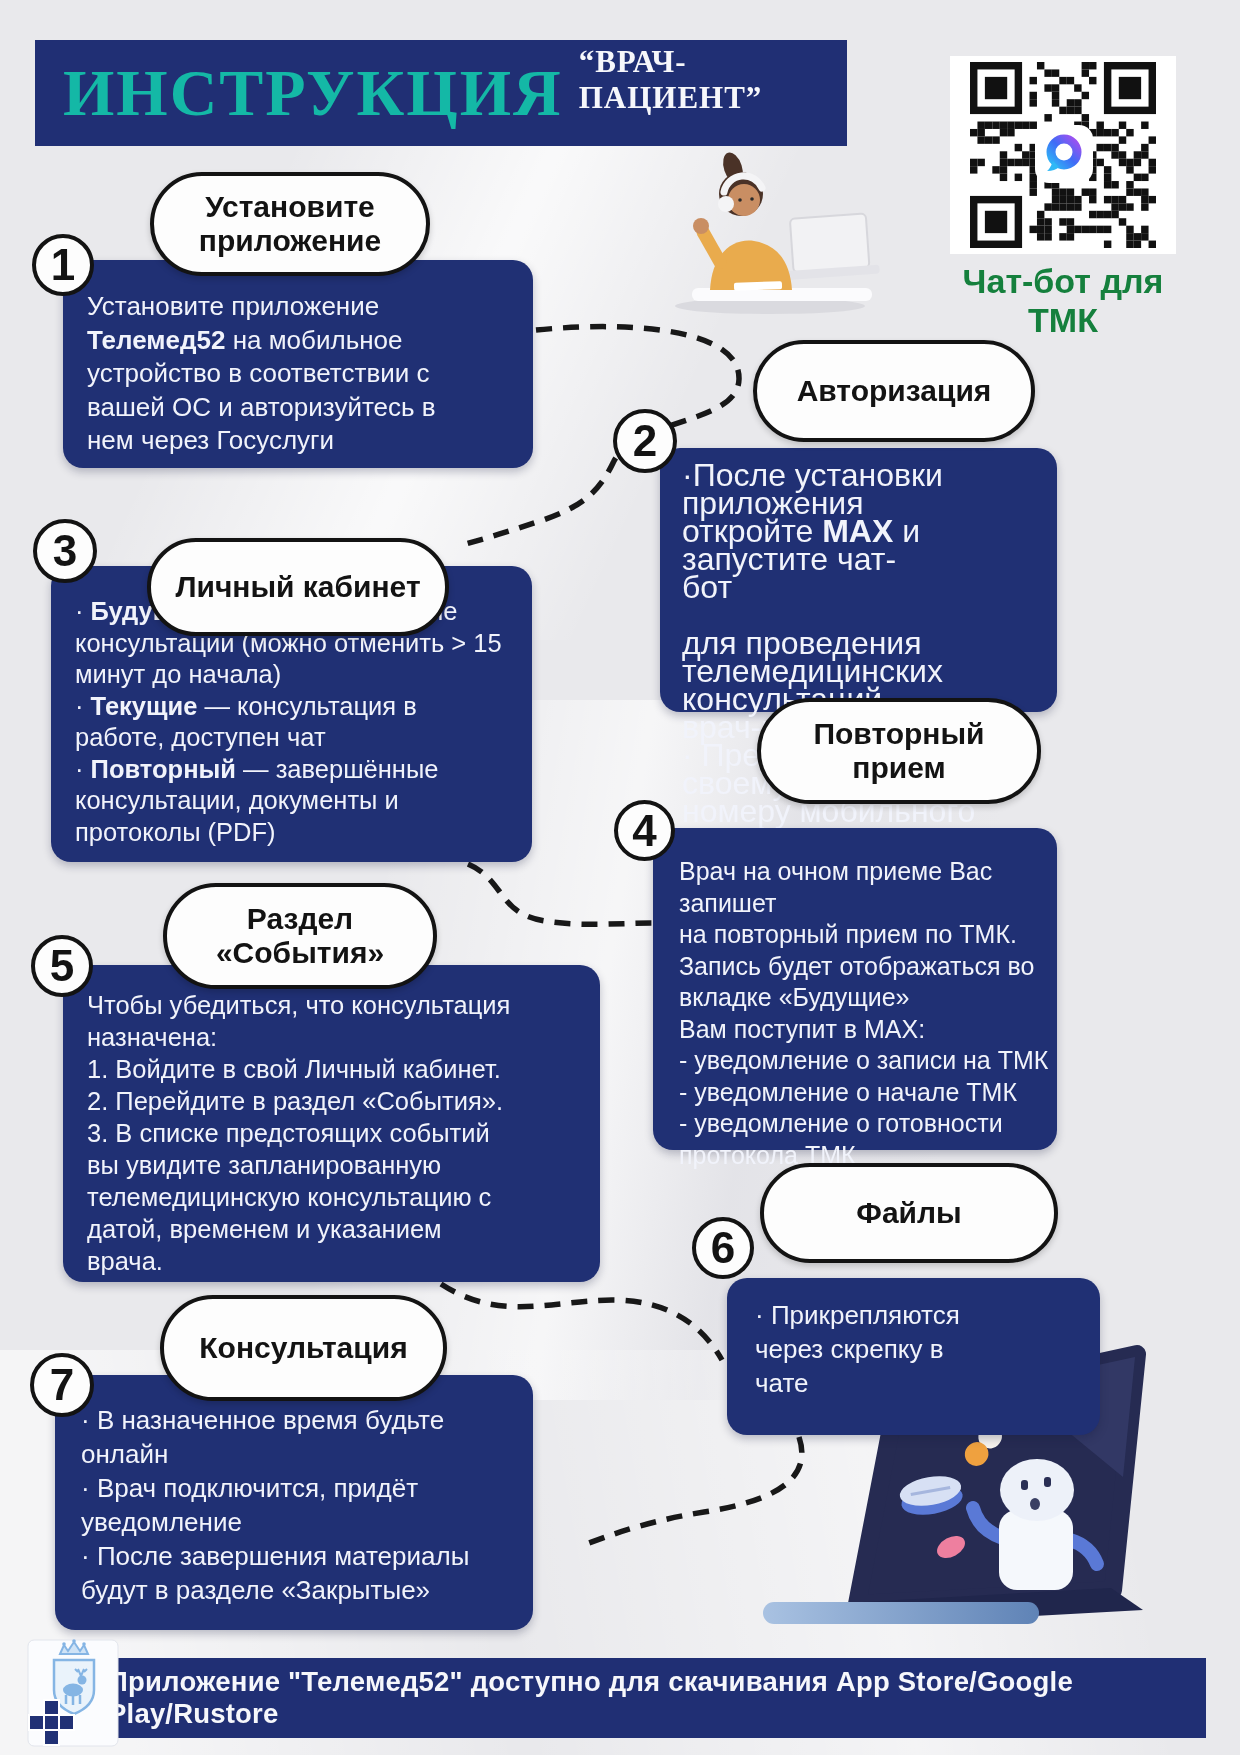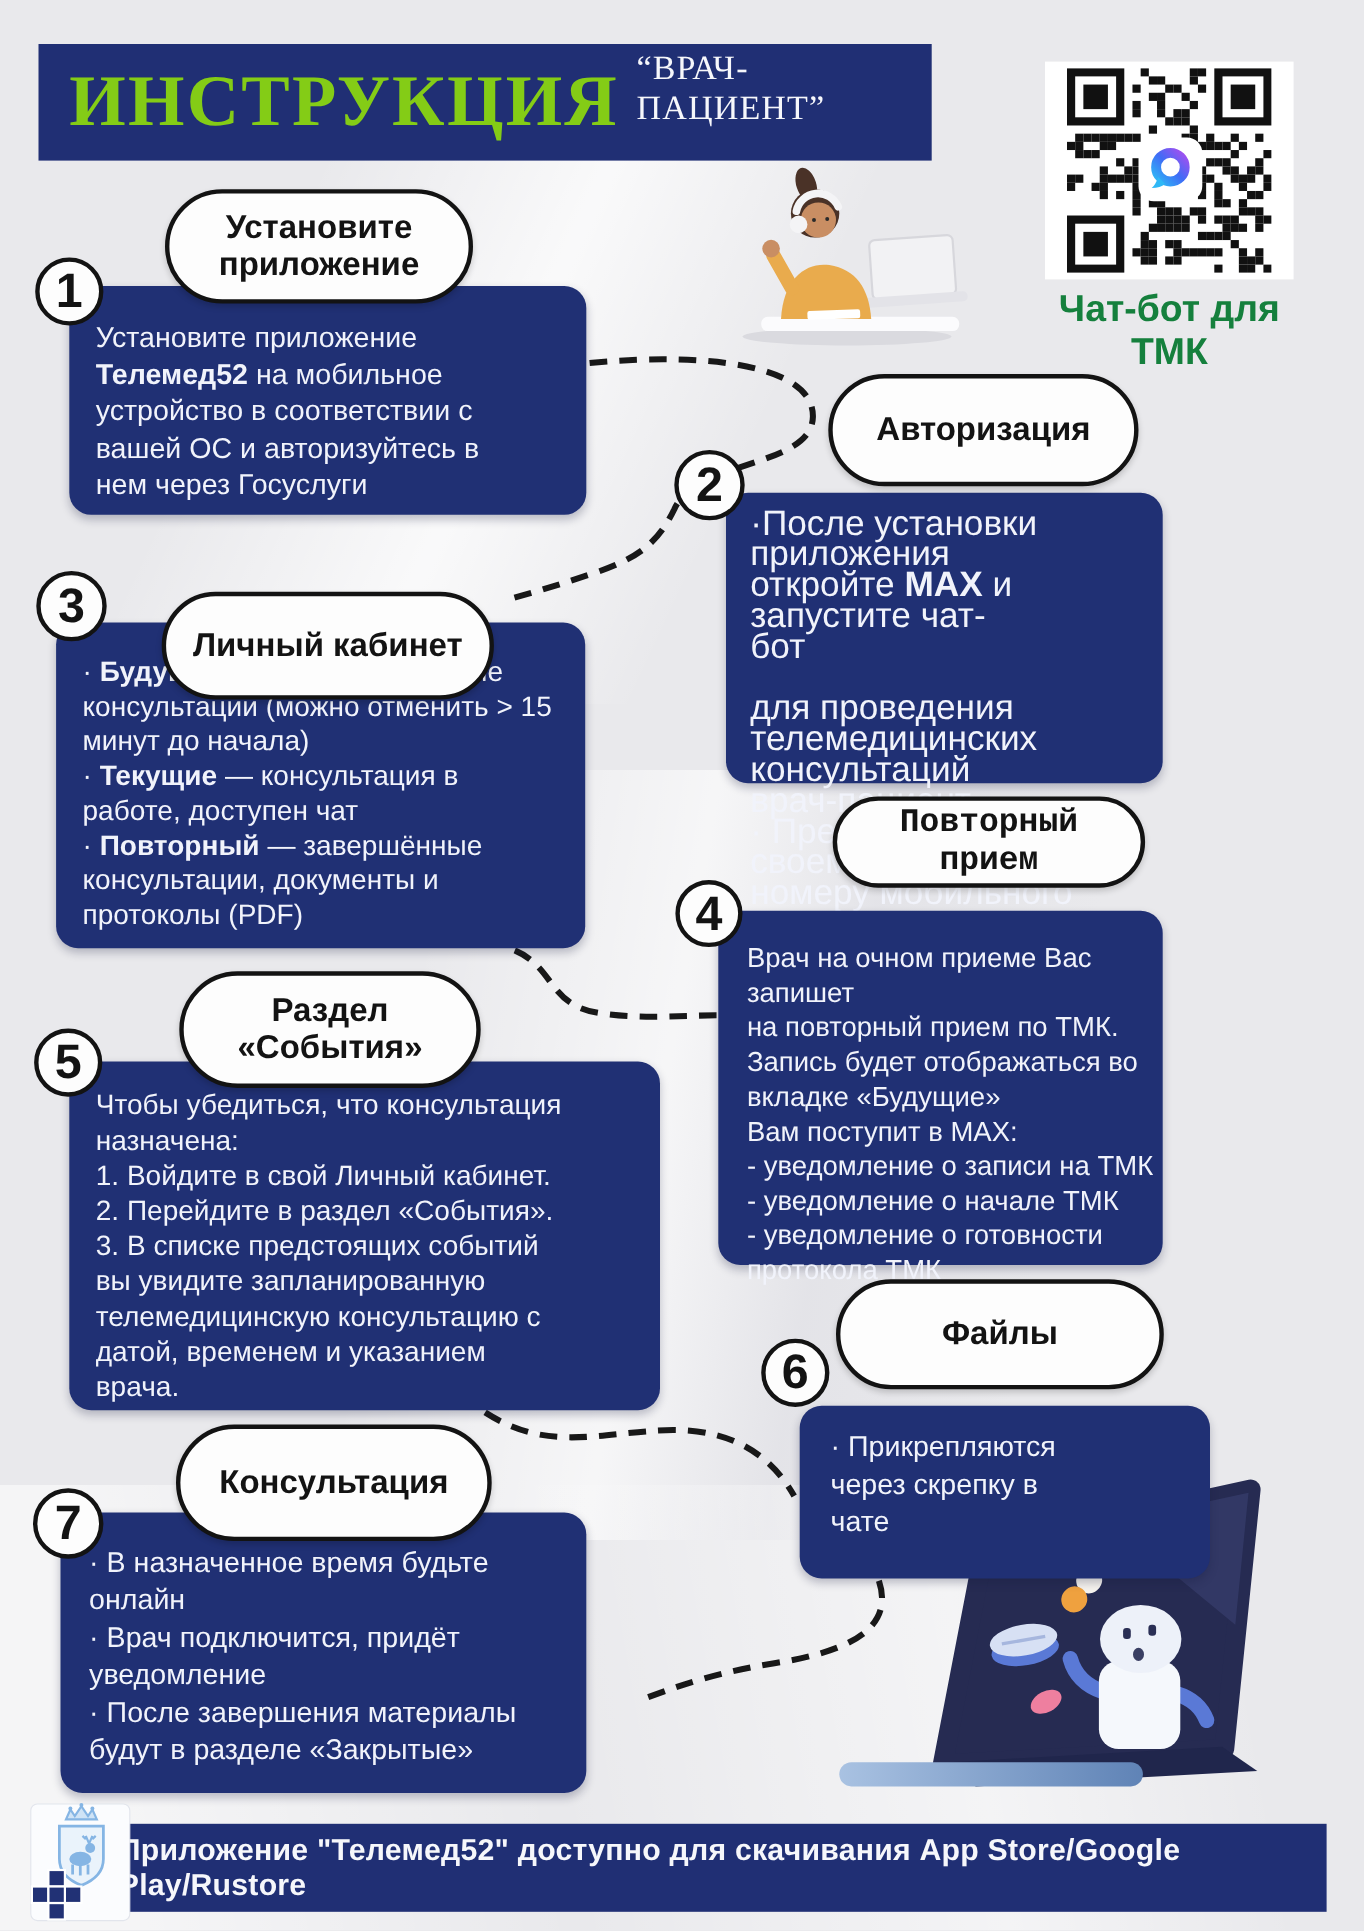--- a/index.html
+++ b/index.html
@@ -9,25 +9,25 @@
     font-family:"Liberation Sans","DejaVu Sans",sans-serif;
   }
   .streak{position:absolute;pointer-events:none;}
   
   .header-bar{
     position:absolute;left:35px;top:40px;width:812px;height:106px;
     background:#202f74;display:flex;align-items:center;padding-left:28px;box-sizing:border-box;
   }
   .header-title{
     font-family:"Liberation Serif","DejaVu Serif",serif;
-    font-weight:bold;color:#84cc16;font-size:66px;letter-spacing:2px;line-height:1;
+    font-weight:bold;color:#14b8a6;font-size:66px;letter-spacing:2px;line-height:1;
   }
   .header-sub{
     font-family:"Liberation Serif","DejaVu Serif",serif;
-    font-weight:normal;color:#f6f7fb;font-size:31px;margin-left:16px;margin-top:-26px;letter-spacing:1px;
+    font-weight:bold;color:#f6f7fb;font-size:31px;margin-left:16px;margin-top:-26px;letter-spacing:1px;
   }
   
   .qr-card{
     position:absolute;left:950px;top:56px;width:226px;height:198px;background:#ffffff;
     display:flex;align-items:center;justify-content:center;
   }
   .qr-caption{
     position:absolute;left:930px;top:262px;width:266px;text-align:center;
     font-weight:bold;font-size:34px;color:#15803d;
   }
@@ -371,21 +371,21 @@
 · </span><span class="b">Текущие</span><span> — консультация в
 работе, доступен чат
 · </span><span class="b">Повторный</span><span> — завершённые
 консультации, документы и
 протоколы (PDF)</span></div>
 </div>
 
 <div class="step-circle" style="left:614px;top:800px;width:61px;height:61px;">
     <span>4</span>
   </div>
-<div class="step-pill" style="left:757px;top:724px;width:284px;height:83px;font-family:Liberation Mono, monospace;">
+<div class="step-pill" style="left:757px;top:698px;width:284px;height:106px;">
     <span>Повторный прием</span>
   </div>
 <div class="step-box" style="left:653px;top:828px;width:404px;height:322px;padding:28px 6px 0 26px;font-size:25px;line-height:31.5px;">
   <div class="txt"><span>Врач на очном приеме Вас запишет
 на повторный прием по ТМК.
 Запись будет отображаться во
 вкладке «Будущие»
 Вам поступит в MAX:
 - уведомление о записи на ТМК
 - уведомление о начале ТМК

